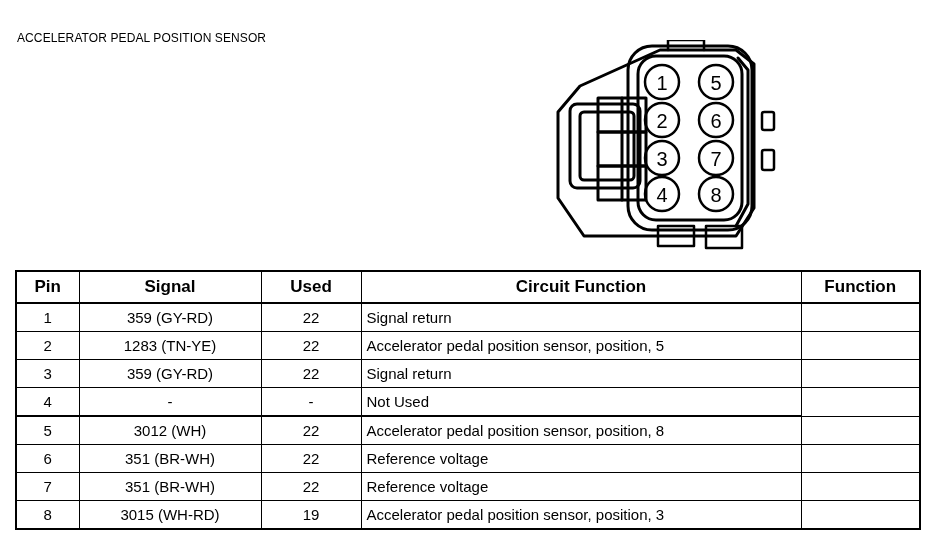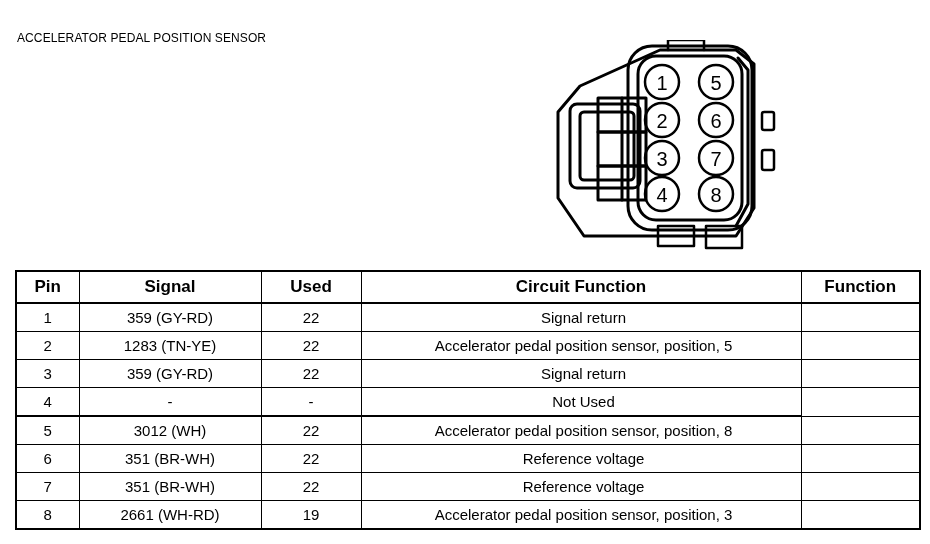--- a/index.html
+++ b/index.html
@@ -87,21 +87,21 @@
     text-align: center;
     height: 30px;
     border-bottom: 2px solid #000000;
   }
   table.pin-table tbody td.c-pin,
   table.pin-table tbody td.c-circuit,
   table.pin-table tbody td.c-gauge {
     text-align: center;
   }
   table.pin-table tbody td.c-function {
-    text-align: center;
+    text-align: left;
     padding-left: 5px;
   }
   table.pin-table tbody td.c-qualifier {
     text-align: left;
     padding-left: 5px;
   }
   
   table.pin-table tbody tr.heavy-under td.c-pin,
   table.pin-table tbody tr.heavy-under td.c-circuit,
   table.pin-table tbody tr.heavy-under td.c-gauge,
@@ -245,20 +245,20 @@
       </tr>
       <tr>
         <td class="c-pin">7</td>
         <td class="c-circuit">351 (BR-WH)</td>
         <td class="c-gauge">22</td>
         <td class="c-function">Reference voltage</td>
         <td class="c-qualifier"></td>
       </tr>
       <tr>
         <td class="c-pin">8</td>
-        <td class="c-circuit">2661 (WH-RD)</td>
+        <td class="c-circuit">3015 (WH-RD)</td>
         <td class="c-gauge">19</td>
         <td class="c-function">Accelerator pedal position sensor, position, 3</td>
         <td class="c-qualifier"></td>
       </tr>
     </tbody>
   </table>
 </div>
 
 </body></html>

